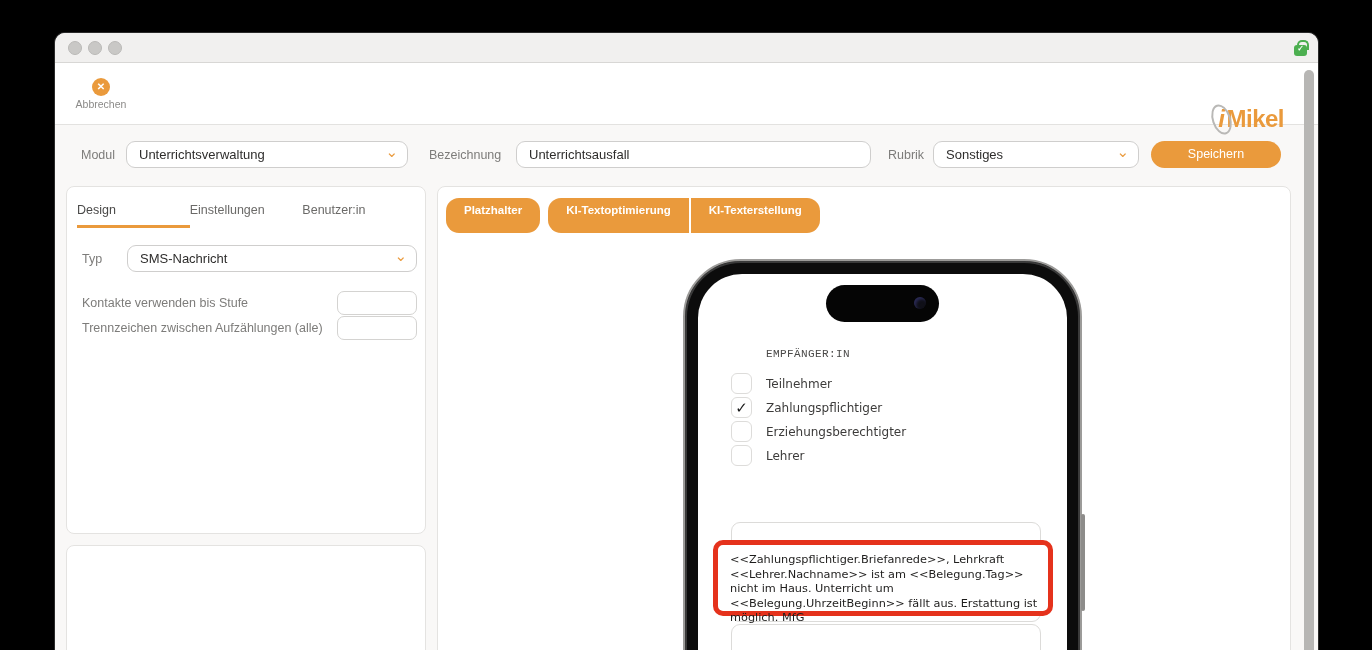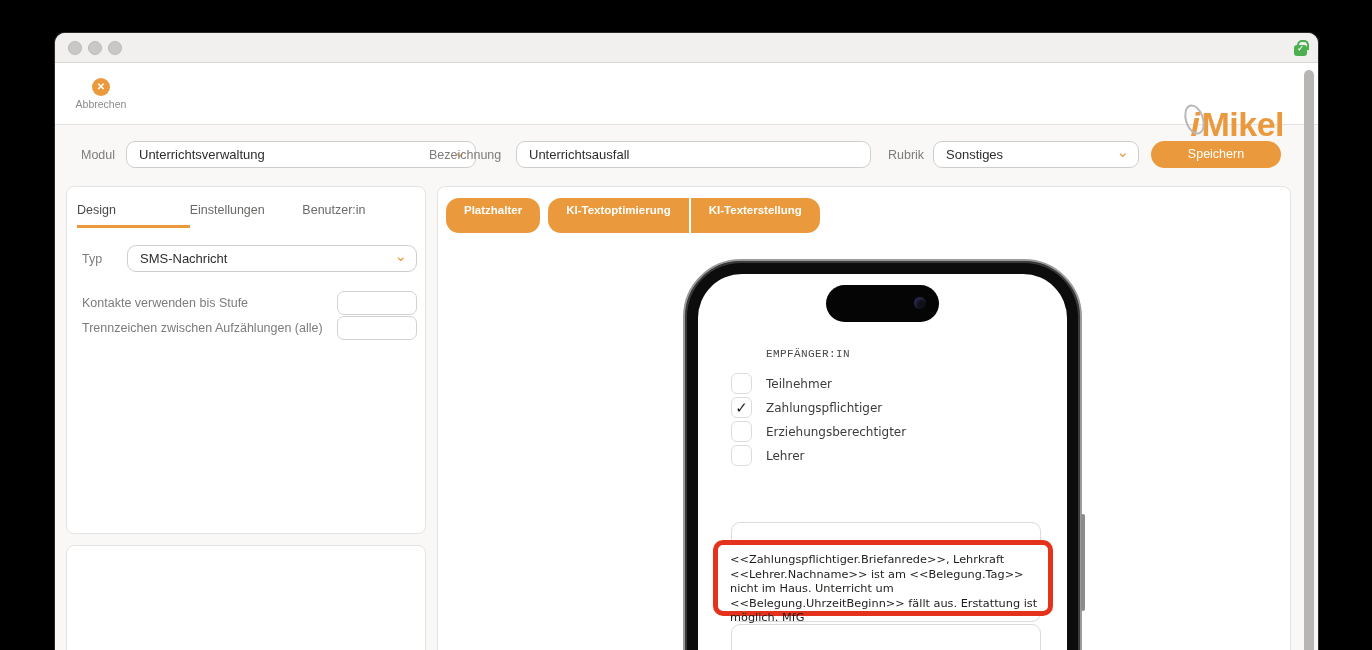--- a/index.html
+++ b/index.html
@@ -22,21 +22,21 @@
   .lock::after { content:"✓"; position:absolute; left:0; top:-1px; width:13px; text-align:center;
           color:#fff; font-size:8px; font-weight:bold; }
 
   
   .toolbar { position:relative; height:62px; background:#fff; border-bottom:1px solid #e3e2e0; }
   .cancel-btn { position:absolute; left:20px; top:13px; width:52px; text-align:center; cursor:pointer; }
   .cancel-circle { display:inline-block; width:18px; height:18px; border-radius:50%;
           background:#ea9a3c; color:#fff; font-size:10px; font-weight:bold;
           line-height:18px; text-align:center; }
   .cancel-label { margin-top:2px; font-size:10.5px; color:#8b8a88; }
-  .logo { position:absolute; right:34px; top:42px; font-size:34px; font-weight:bold;
+  .logo { position:absolute; right:34px; top:42px; font-size:24px; font-weight:bold;
           color:#ea9a3c; letter-spacing:-0.5px; }
   .logo .logo-i { position:relative; display:inline-block; font-style:italic; padding:0 2px; }
   .logo .logo-i::before { content:""; position:absolute; left:-4px; top:-1px; width:15px; height:27px;
           border:2px solid #b9b8b6; border-radius:50%; transform:rotate(-18deg); }
 
   
   .field-label { position:absolute; font-size:12.5px; color:#7d7c7a; }
   .select-box, .text-box { position:absolute; height:27px; background:#fff;
           border:1px solid #cfcecd; border-radius:9px; font-size:13px; color:#2e2d2c;
           line-height:25px; padding:0 12px; }
@@ -117,21 +117,21 @@
 
   <div class="toolbar">
     <div class="cancel-btn">
       <span class="cancel-circle">✕</span>
       <div class="cancel-label">Abbrechen</div>
     </div>
     <div class="logo"><span class="logo-i">i</span><span>Mikel</span></div>
   </div>
 
   <div class="field-label" style="left:26px; top:115px;">Modul</div>
-  <div class="select-box" style="left:71px; top:108px; width:350px;">
+  <div class="select-box" style="left:71px; top:108px; width:282px;">
     <span>Unterrichtsverwaltung</span>
     <span class="chev">⌄</span>
   </div>
 
   <div class="field-label" style="left:374px; top:115px;">Bezeichnung</div>
   <div class="text-box" style="left:461px; top:108px; width:355px;">
     <span>Unterrichtsausfall</span>
   </div>
 
   <div class="field-label" style="left:833px; top:115px;">Rubrik</div>

